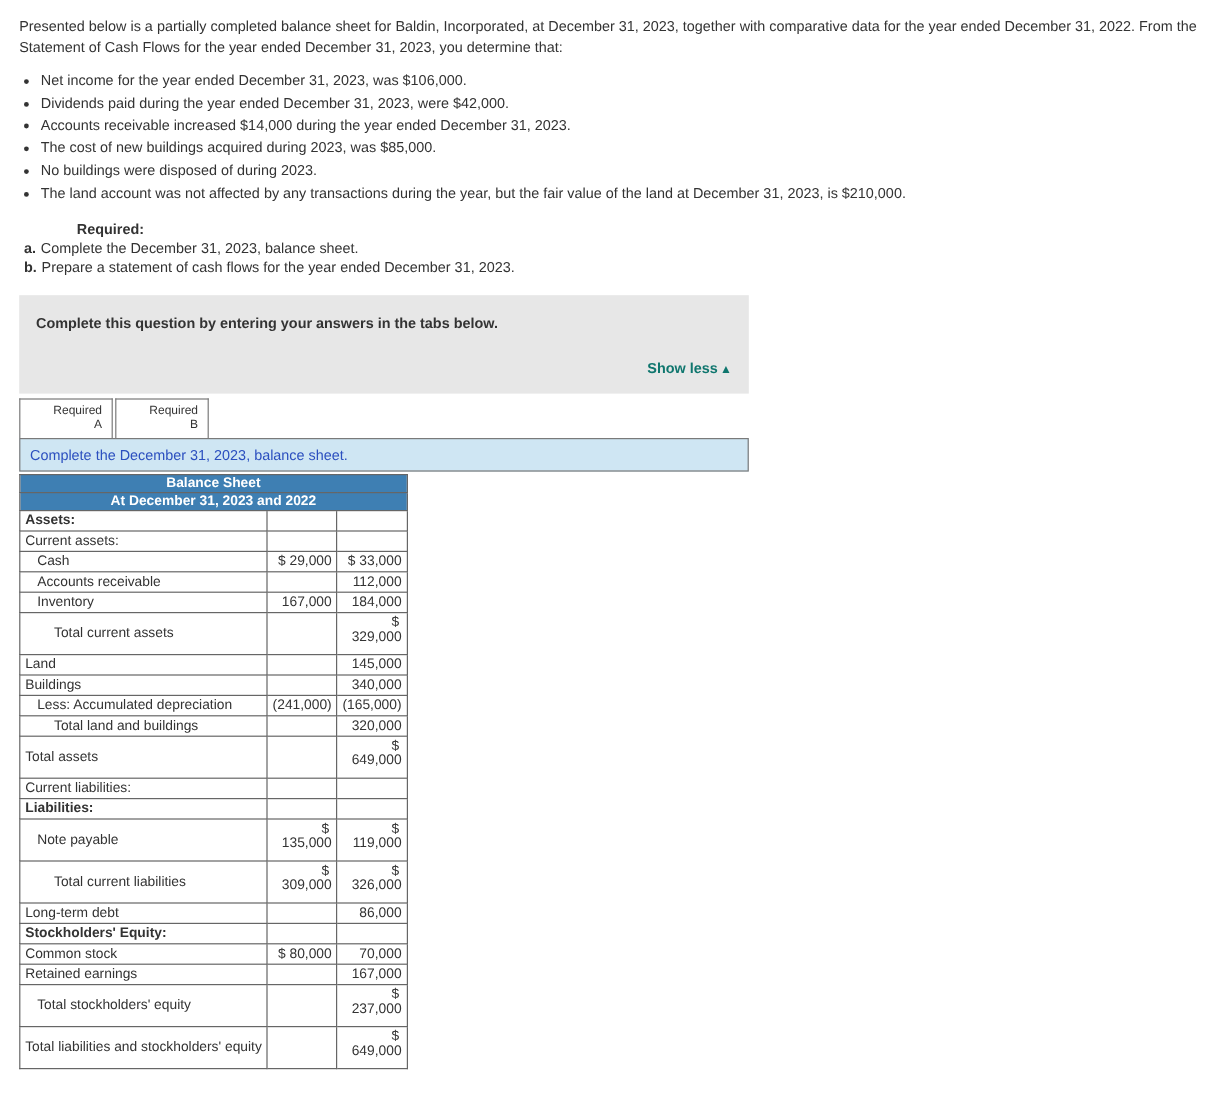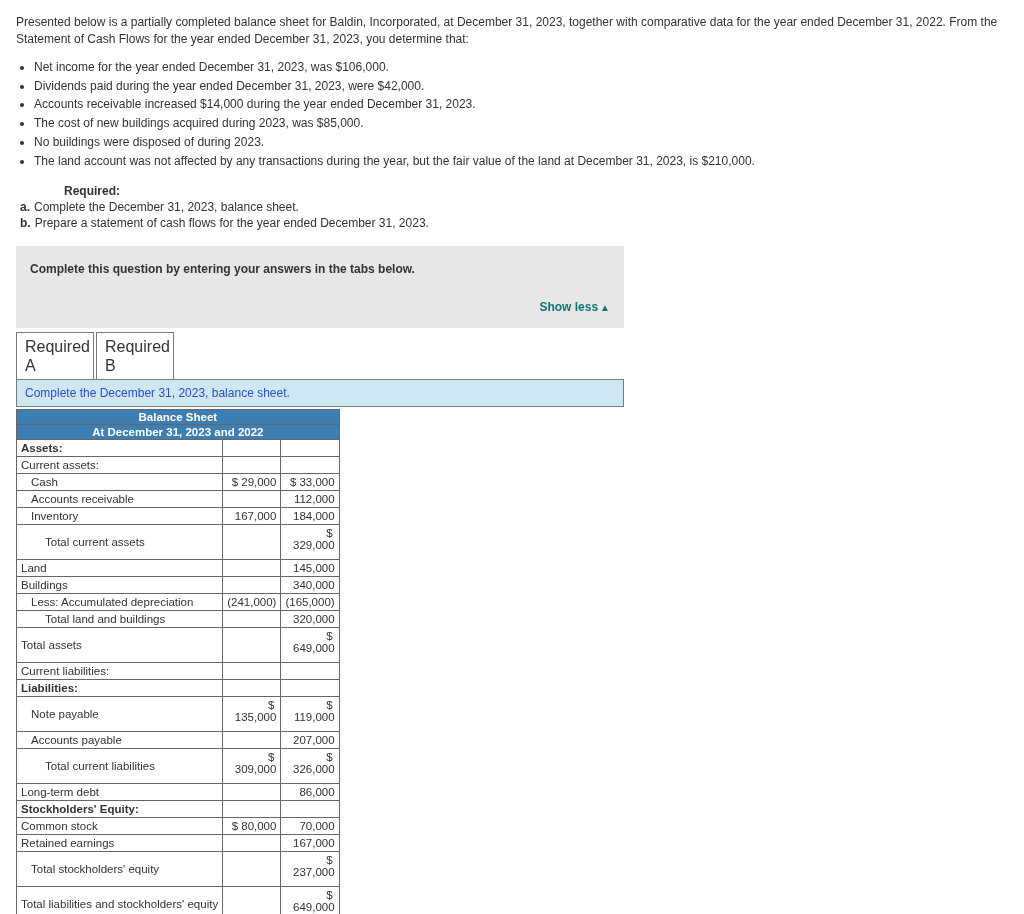--- a/index.html
+++ b/index.html
@@ -29,22 +29,22 @@
   .graybox .prompt { font-weight: bold; margin-bottom: 24px; }
   .showless { color: #0f766e; font-weight: bold; text-align: right; cursor: pointer; font-size: 12px; }
   .showless .arrow { font-size: 10px; margin-left: 2px; }
 
   .tabbar { display: flex; gap: 2px; margin-top: 4px; }
   .tab {
     border: 1px solid #7a7a7a;
     border-bottom: none;
     background: #fff;
     padding: 4px 8px;
-    font-size: 16px;
-    text-align: left;
+    font-size: 10px;
+    text-align: right;
     width: 60px;
     cursor: pointer;
     line-height: 1.2;
   }
   .tab .ln { display: block; }
 
   .bar-instruction {
     background: #cfe6f3;
     color: #2b4fbf;
     border: 1px solid #7a7a7a;
@@ -199,25 +199,20 @@
         <td class="num tall">
           <span class="dollar">$</span>
           <span class="val">135,000</span>
         </td>
         <td class="num tall">
           <span class="dollar">$</span>
           <span class="val">119,000</span>
         </td>
       </tr>
   <tr>
-        <td class="lbl ind1">Accounts payable</td>
-        <td class="num"></td>
-        <td class="num">207,000</td>
-      </tr>
-  <tr>
         <td class="lbl ind2">Total current liabilities</td>
         <td class="num tall">
           <span class="dollar">$</span>
           <span class="val">309,000</span>
         </td>
         <td class="num tall">
           <span class="dollar">$</span>
           <span class="val">326,000</span>
         </td>
       </tr>

